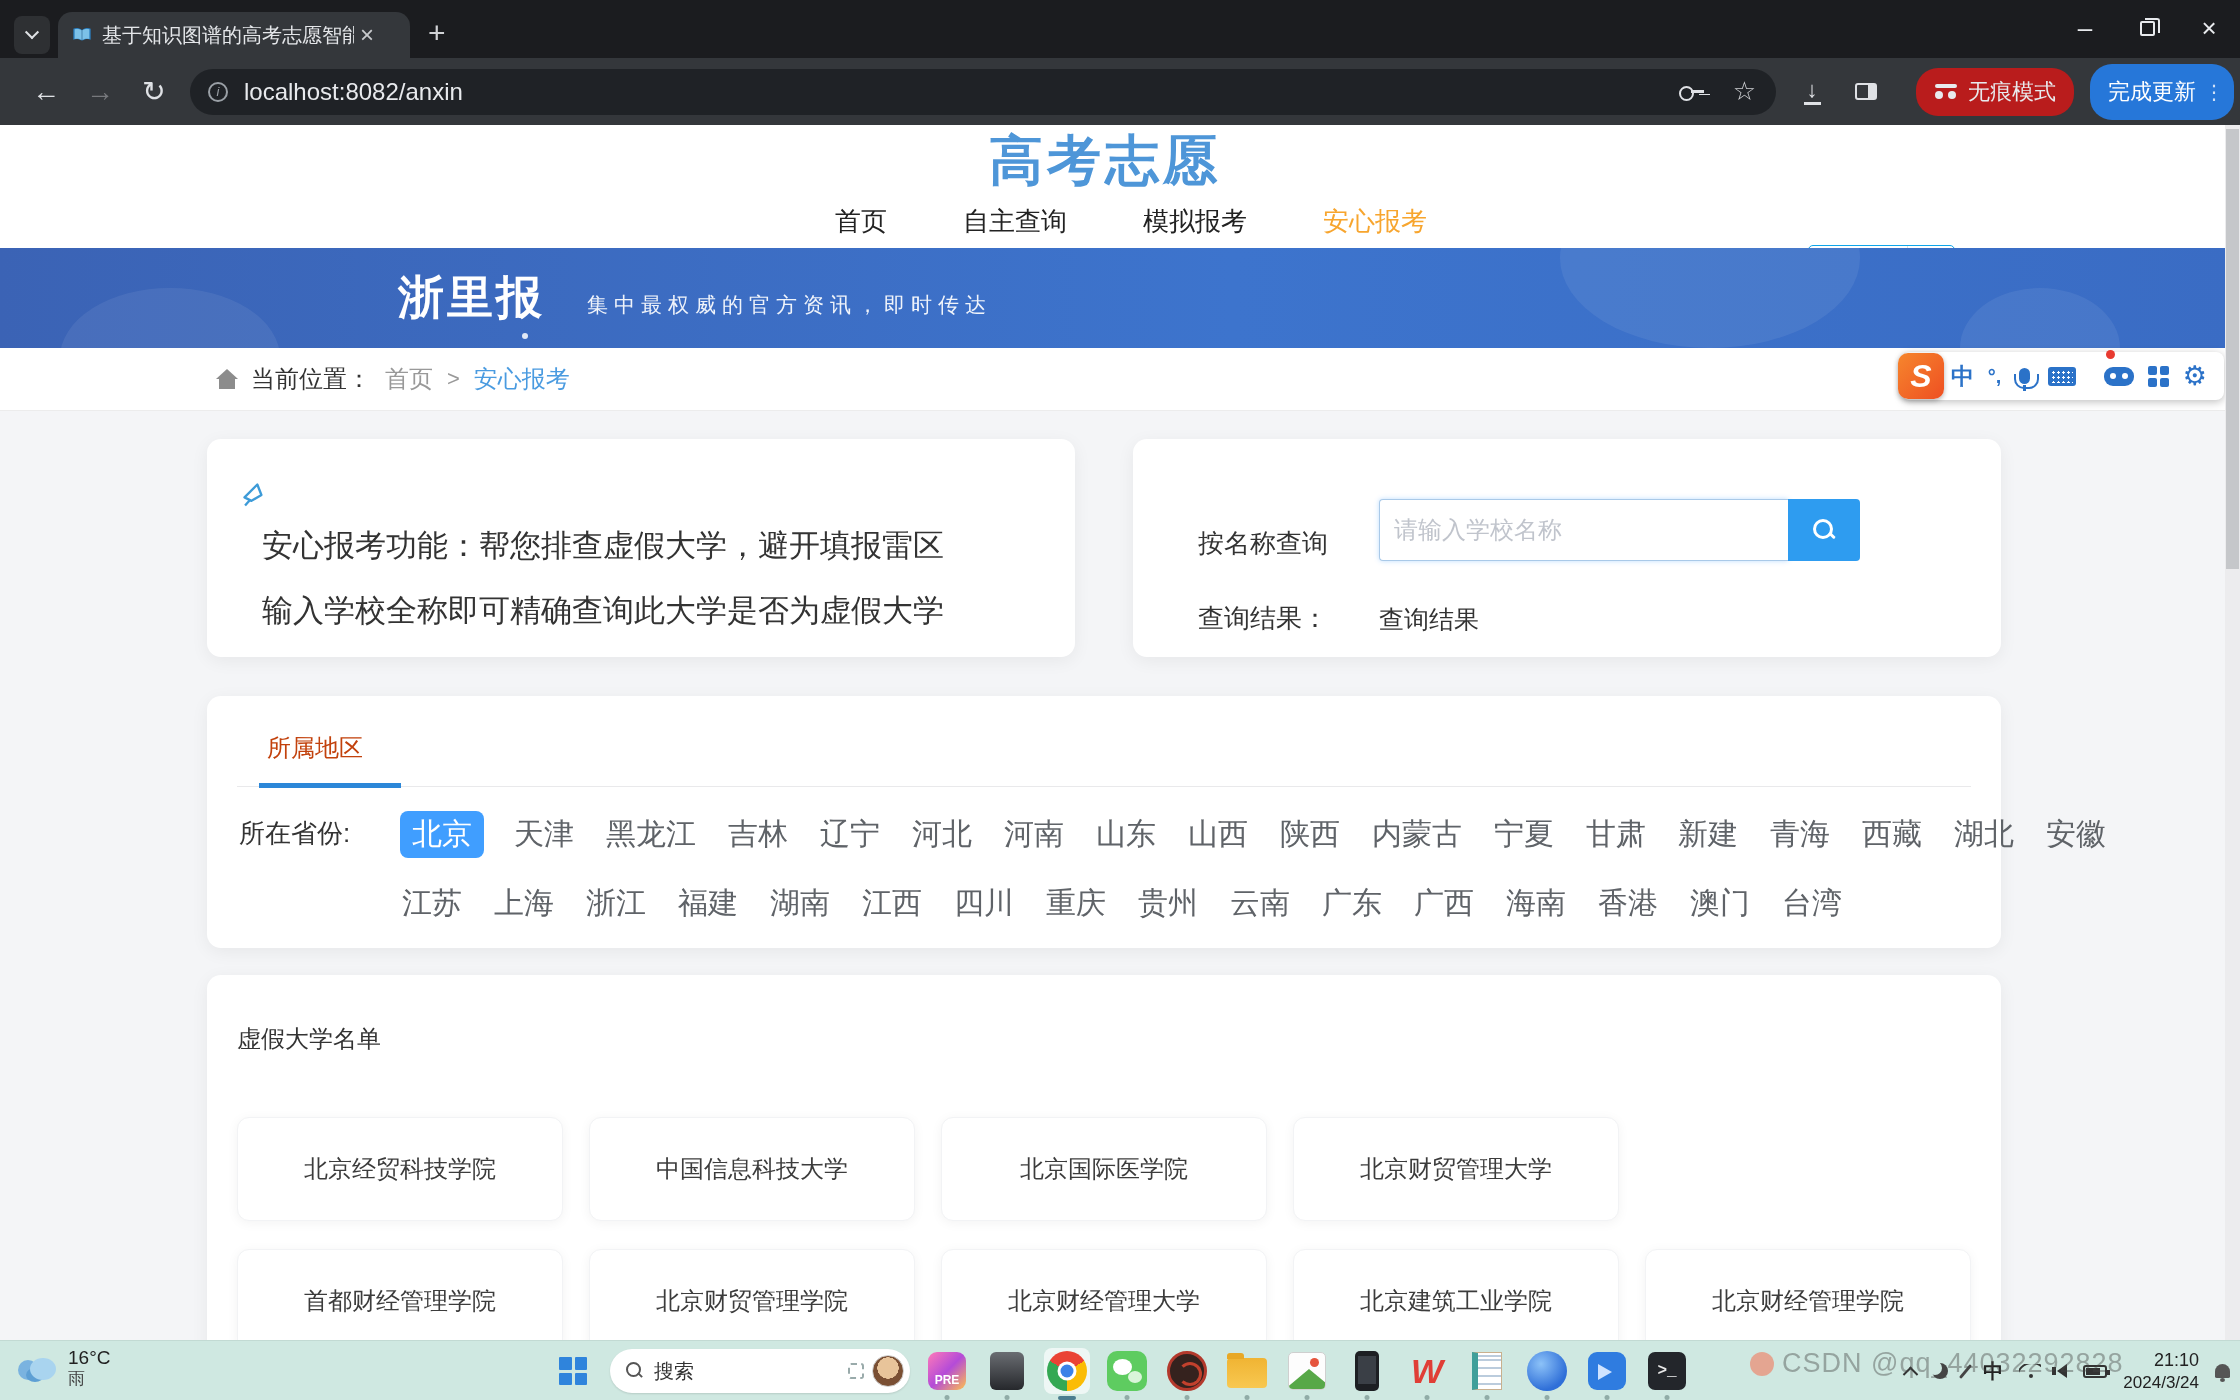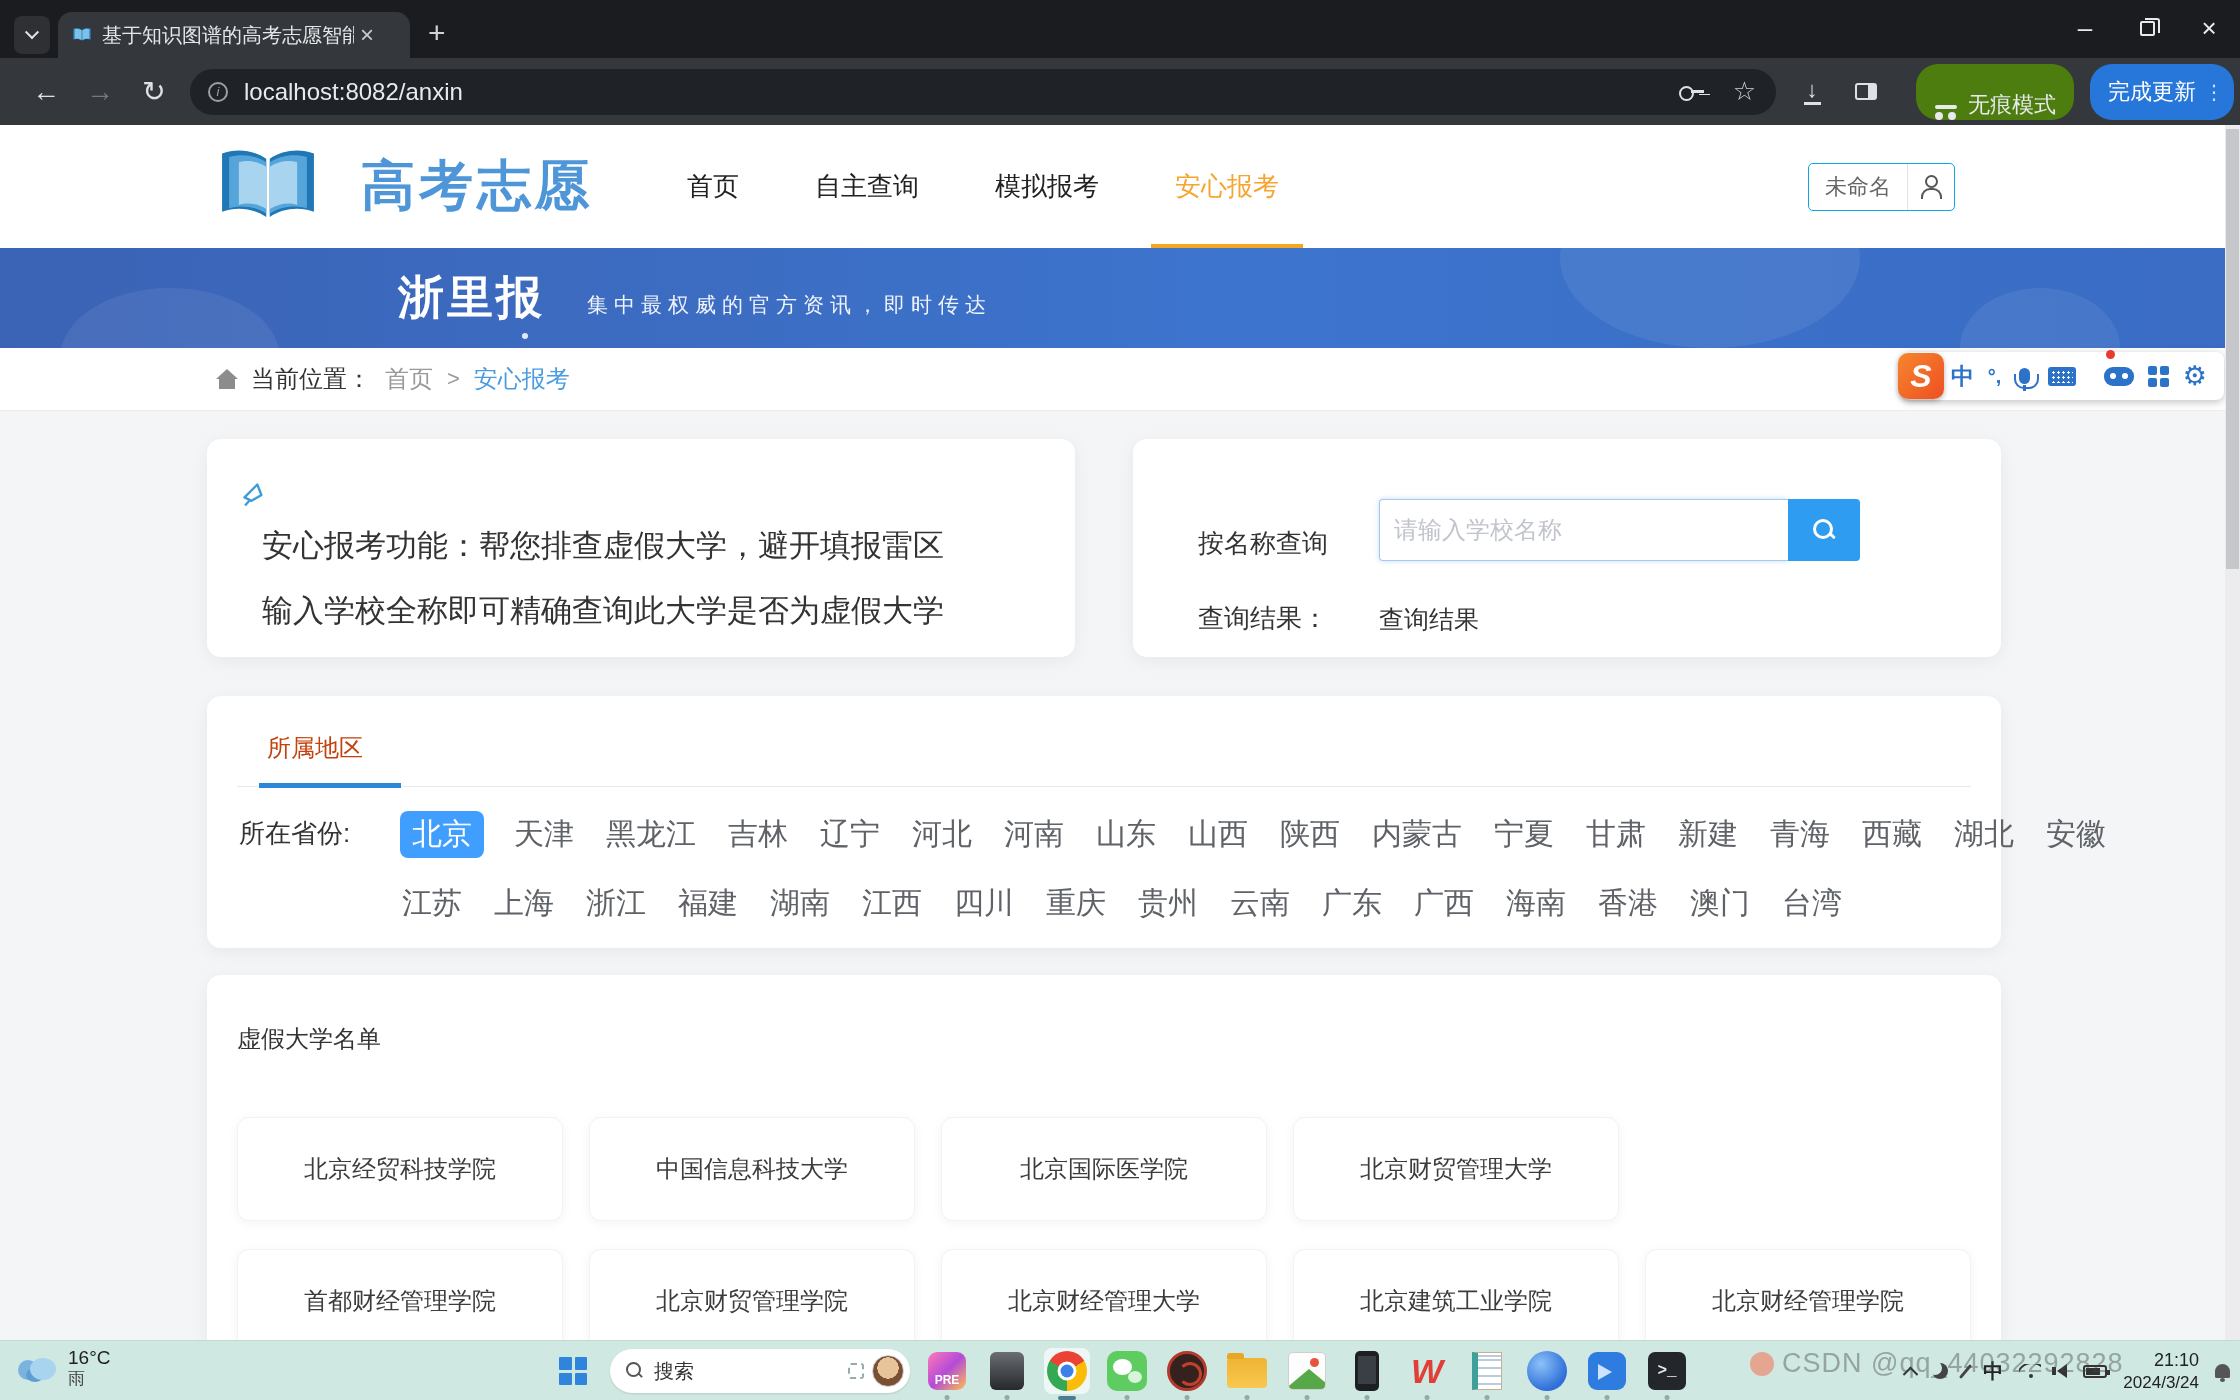--- a/index.html
+++ b/index.html
@@ -38,37 +38,37 @@
   .pill-right { margin-left:auto; display:flex; align-items:center; gap:28px; }
   .key-icon { width:26px; height:12px; position:relative; }
   .key-icon::before { content:''; position:absolute; left:0; top:0; width:11px; height:11px;
     border:2.5px solid #dfe1e5; border-radius:50%; }
   .key-icon::after { content:''; position:absolute; left:12px; top:4px; width:13px; height:3px;
     background:#dfe1e5; box-shadow:7px 3px 0 -1px #dfe1e5; }
   .star-icon::before { content:'☆'; color:#cfd1d4; font-size:26px; }
   .dl-icon { color:#dfe1e5; font-size:22px; border-bottom:3px solid #dfe1e5; padding:0 3px 1px 3px; line-height:1; }
   .sidebar-icon { width:22px; height:17px; border:2px solid #dfe1e5; border-radius:3px; position:relative; }
   .sidebar-icon::after { content:''; position:absolute; right:0; top:0; width:7px; height:13px; background:#dfe1e5; }
-  .incog-pill { height:56px; background:#4d7c0f; border-radius:22px; display:flex; align-items:flex-end;
+  .incog-pill { height:48px; background:#b91c1c; border-radius:22px; display:flex; align-items:center;
     gap:10px; padding:0 18px; margin-left:18px; color:#e8eaed; font-size:22px; }
   .incog-icon { width:24px; height:15px; position:relative; }
   .incog-icon::before { content:''; position:absolute; top:0; left:1px; right:1px; height:4px;
     background:#e8eaed; border-radius:2px; }
   .incog-icon::after { content:''; position:absolute; bottom:0; left:1px; width:8px; height:8px;
     border-radius:50%; background:#e8eaed; box-shadow:13px 0 0 #e8eaed; }
   .update-btn { height:56px; background:#2677d9; border-radius:22px; display:flex; align-items:center;
     padding:0 10px 0 18px; margin-left:16px; color:#fff; font-size:22px; gap:8px; }
   .update-btn .dots { color:#cfe0f7; font-size:20px; letter-spacing:0; }
   .dots::before { content:'⋮'; }
   .tbspace { margin-left:14px; }
 
   
   .page { position:absolute; top:125px; left:0; width:2240px; height:1215px; background:#f4f5f7; overflow:hidden; }
 
-  .site-header { height:123px; background:#fff; display:flex; align-items:center; padding:0 285px 0 215px; }
+  .site-header { height:123px; background:#fff; display:flex; align-items:center; padding:0 285px 0 215px;flex-direction:column; }
   .logo-text { font-size:54px; font-weight:900; color:#4e96d8; margin-left:40px; letter-spacing:4px; }
   .main-nav { display:flex; gap:72px; margin-left:92px; }
   .nav-item { font-size:26px; color:#222; position:relative; padding:6px 2px; cursor:default; }
   .nav-item.active { color:#f7a52e; }
   .nav-item.active::after { content:''; position:absolute; left:-22px; right:-22px; top:calc(100% + 34px);
     height:5px; background:#f5a623; }
   .user-box { margin-left:auto; height:48px; border:1px solid #0ea5e9; border-radius:5px; display:flex;
     align-items:center; background:#fff; }
   .user-name { font-size:22px; color:#666; padding:0 16px; border-right:1px solid #e2e2e2; line-height:46px; }
   .person-icon { width:46px; height:24px; position:relative; }

